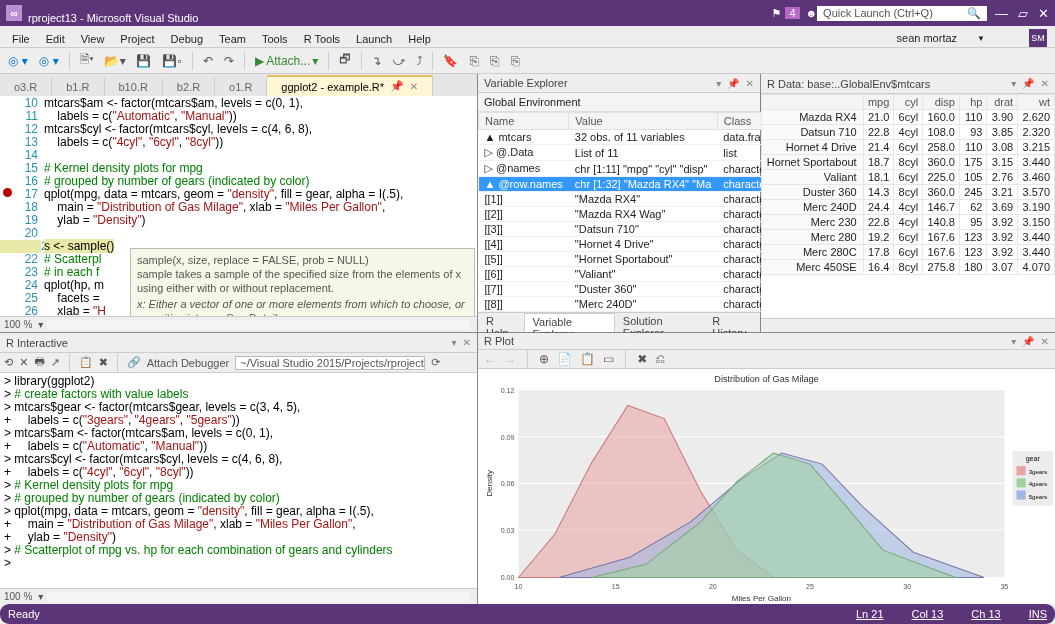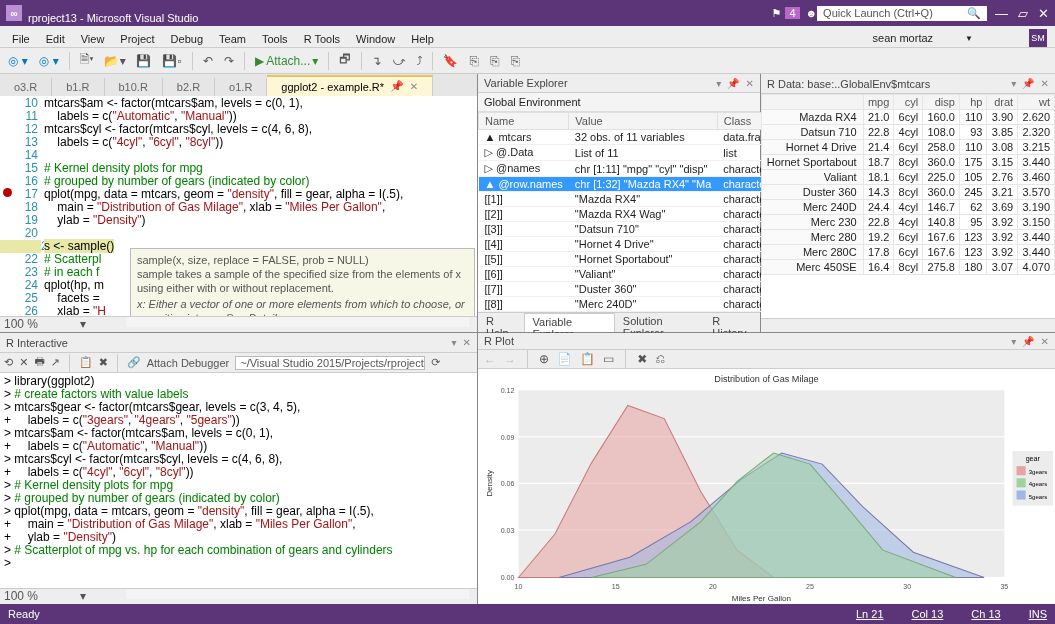--- a/index.html
+++ b/index.html
@@ -6,41 +6,41 @@
 body { width:1055px; height:624px; background:#eee; font-size:11px; color:#1e1e1e; overflow:hidden; position:relative;}
 .titlebar { height:26px; background:#5b3578; color:#fff; display:flex; align-items:center; padding:0 6px; }
 .titlebar .logo { width:16px; height:16px; background:#ba8fd6; margin-right:6px; display:flex;align-items:center;justify-content:center;font-weight:bold;font-size:10px;}
 .titlebar .title { flex:0 0 auto;margin-top:10px; }
 .titlebar .spacer { flex:1; }
 .titlebar .notif { display:flex; align-items:center; gap:4px; margin-right:6px; }
 .titlebar .winbtns { display:flex; gap:10px; margin-left:8px; font-size:13px;}
 .search { background:#fff; color:#555; padding:1px 6px; width:170px; display:flex; justify-content:space-between; align-items:center;}
 .menubar { height:22px; background:#eee; display:flex; align-items:flex-end; padding:0 4px; border-bottom:1px solid #ccc;}
 .menubar span { padding:2px 8px; cursor:pointer; }
-.menubar .userbox { margin-left:auto; display:flex; align-items:center; gap:16px; padding-right:4px;}
+.menubar .userbox { margin-left:auto; display:flex; align-items:center; gap:4px; padding-right:4px;}
 .menubar .avatar { background:#5b3578; color:#fff; width:18px;height:18px; font-size:9px; display:flex;align-items:center;justify-content:center;margin-left:32px;}
 .toolbar { height:26px; background:#eee; display:flex; align-items:center; padding:0 4px; gap:3px; border-bottom:1px solid #ccc;}
 .tbtn { padding:2px 4px; color:#555; font-size:12px;}
 .sep { width:1px; height:18px; background:#ccc; margin:0 3px;}
 .attach { color:#388a34; display:flex; align-items:center; gap:2px;}
 .mainrow { display:flex; height:258px; }
 .editor { width:478px; display:flex; flex-direction:column; background:#fff; border-right:1px solid #888;}
 .tabs { height:22px; background:#e6e6e6; display:flex; align-items:flex-end; overflow:hidden;}
 .tab { padding:3px 14px; color:#666; border-right:1px solid #ccc; font-size:11px; background:#e6e6e6; white-space:nowrap;}
 .tab.active { background:#fff6d6; color:#000; border-top:2px solid #e5c365; display:flex; align-items:center; gap:6px;}
 .tab .close{font-size:10px;color:#888;}
 .codearea { flex:1; display:flex; overflow:hidden; font-family:Consolas,monospace; font-size:12px; position:relative;}
 .gutter { width:44px; text-align:right; color:#2b91af; padding:1px 6px 1px 0; line-height:13px; background:#fff;}
 .gutter .bp::before{content:"";display:inline-block;width:9px;height:9px;background:#b00;border-radius:50%;position:absolute;left:3px;}
 .code { flex:1; padding:1px 0; line-height:13px; white-space:pre; color:#000; overflow:hidden;}
 .code .s { color:#a31515;}
 .code .c { color:#008000;}
 .code .cur{background:#e8e8a8;}
 .tooltip { position:absolute; left:130px; top:152px; width:345px; background:#f7f7e8; border:1px solid #bbb; padding:4px 6px; font-size:11px; color:#555; line-height:14px;}
-.statusline{height:16px;background:#eee;border-top:1px solid #ccc;display:flex;align-items:flex-start;font-size:12px;padding:0 4px;color:#555;gap:36px;}
+.statusline{height:16px;background:#eee;border-top:1px solid #ccc;display:flex;align-items:center;font-size:10px;padding:0 4px;color:#555;}
 .statusline .z{margin-right:6px;}
 .varexp { width:283px; display:flex; flex-direction:column; background:#fff; border-right:1px solid #888;}
 .pheader { height:20px; background:#eee; color:#444; display:flex; align-items:center; padding:0 6px; border-bottom:1px solid #ccc; font-size:11px;}
 .pheader .sp{margin-left:auto;display:flex;gap:6px;color:#888;font-size:10px;}
 .varexp .scope{padding:3px 6px;background:#f4f4f4;border-bottom:1px solid #ddd;}
 .vartable { width:100%; font-size:11px; border-collapse:collapse;}
 .vartable th { text-align:left; padding:2px 6px; background:#f4f4f4; border:1px solid #e0e0e0; font-weight:normal; color:#555;}
 .vartable td { padding:1px 6px; border-bottom:1px solid #f0f0f0; white-space:nowrap; overflow:hidden;}
 .vartable tr.sel td { background:#3399ff; color:#fff;}
 .tabsrow{height:20px;background:#eee;display:flex;border-top:1px solid #ccc;}
@@ -55,21 +55,21 @@
 .lowerrow{display:flex;height:272px;border-top:1px solid #888;background:#fff;}
 .rint{width:478px;display:flex;flex-direction:column;border-right:1px solid #888;}
 .rint .itoolbar{height:20px;background:#eee;border-bottom:1px solid #ccc;display:flex;align-items:center;gap:6px;padding:0 4px;color:#555;font-size:11px;}
 .rint .itoolbar .combo{background:#fff;border:1px solid #bbb;padding:0 4px;max-width:190px;white-space:nowrap;overflow:hidden;}
 .rconsole{flex:1;font-family:Consolas,monospace;font-size:12px;line-height:13px;padding:2px 4px;overflow:hidden;white-space:pre;}
 .rconsole .p{color:#000;}
 .rplot{flex:1;display:flex;flex-direction:column;}
 .plottools{height:20px;background:#eee;border-bottom:1px solid #ccc;display:flex;align-items:center;gap:8px;padding:0 6px;color:#555;font-size:12px;}
 .plotarea{flex:1;position:relative;background:#fff;}
 .plotarea svg{width:100%;height:100%;}
-.statusbar{height:20px;background:#5b3578;color:#fff;display:flex;align-items:center;padding:0 8px;font-size:11px;}
+.statusbar{height:20px;background:#5b3578;color:#fff;display:flex;align-items:center;padding:0 8px;font-size:11px;border-radius:9px;}
 .statusbar .sp{margin-left:auto;display:flex;gap:28px;text-decoration:underline;}
 .scrollh{height:14px;background:#eee;border-top:1px solid #ccc;}
 </style>
 </head>
 <body>
 
 <div class="titlebar">
   <div class="logo">∞</div>
   <div class="title">rproject13 - Microsoft Visual Studio</div>
   <div class="spacer"></div>
@@ -91,21 +91,21 @@
 
 <div class="menubar">
   <span>File</span>
   <span>Edit</span>
   <span>View</span>
   <span>Project</span>
   <span>Debug</span>
   <span>Team</span>
   <span>Tools</span>
   <span>R Tools</span>
-  <span>Window</span>
+  <span>Launch</span>
   <span>Help</span>
   <div class="userbox">
     <span>sean mortaz</span>
     <span style="font-size:8px;">▼</span>
     <div class="avatar">SM</div>
   </div>
 </div>
 
 <div class="toolbar">
   <span class="tbtn" style="color:#0077cc">◎ ▾</span>

